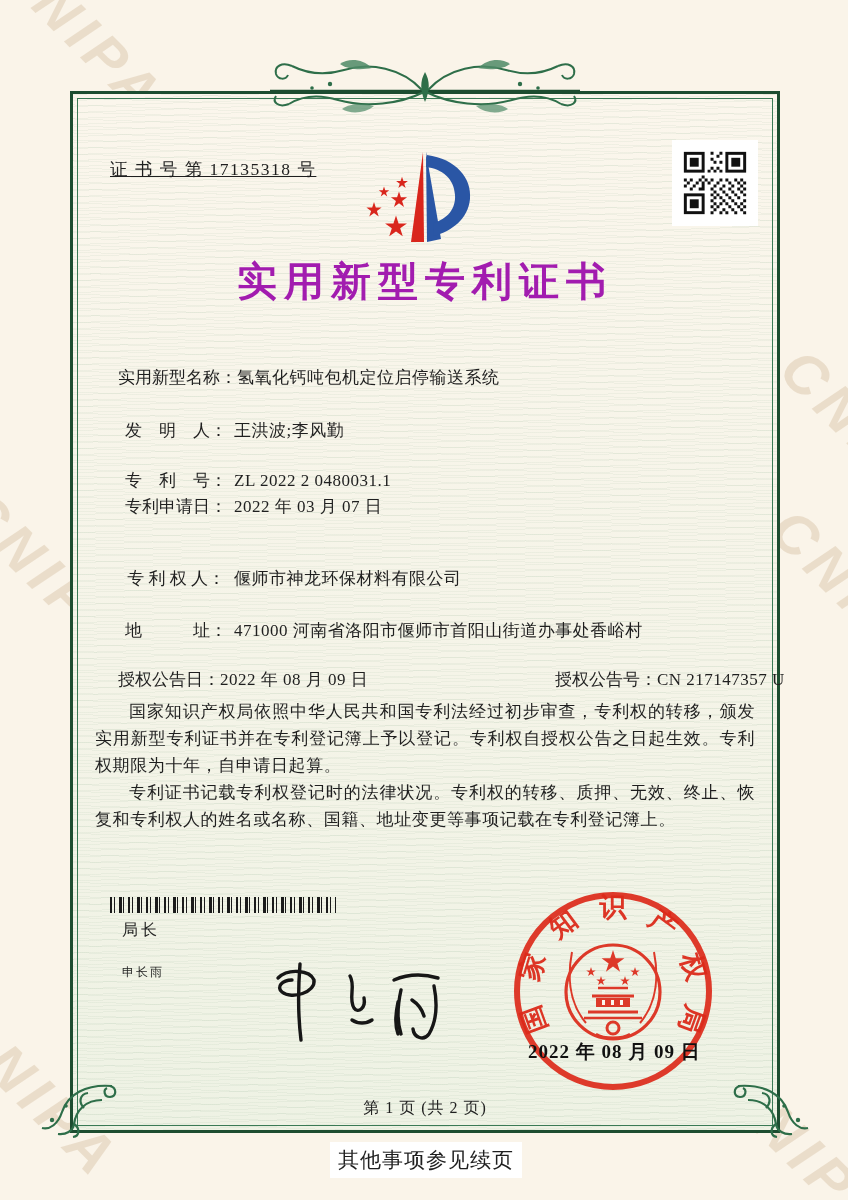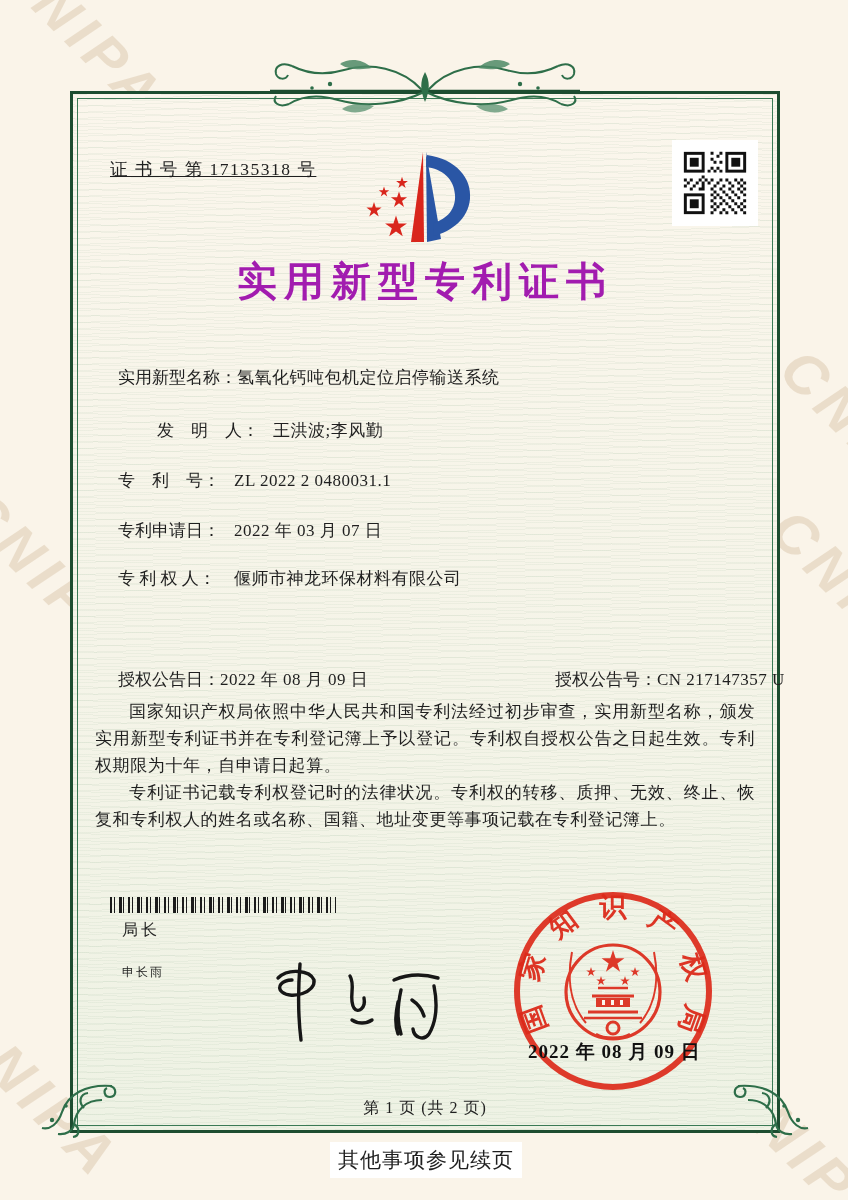--- a/index.html
+++ b/index.html
@@ -34,21 +34,21 @@
       linear-gradient(180deg,#fbf6ec 0%,#f5f4e8 55%,#eef2e4 100%);
   }
   .cert-no{position:absolute;left:110px;top:157px;z-index:3;font-size:17.5px;letter-spacing:1.5px;text-decoration:underline;}
   .logo{position:absolute;left:358px;top:142px;z-index:3;}
   .qr{position:absolute;left:672px;top:140px;z-index:3;}
   .title{
     position:absolute;left:70px;top:254px;width:710px;z-index:3;
     text-align:center;font-size:40px;font-weight:bold;letter-spacing:7px;color:#a21caf;
   }
   .row{position:absolute;left:118px;z-index:3;font-size:17px;white-space:nowrap;}
-  .row .lbl{display:inline-block;min-width:116px;}
+  .row .lbl{display:inline-block;min-width:116px;text-align:center;}
   .row .val{letter-spacing:0.5px;}
   .grant2{position:absolute;left:437px;top:0;}
   .body-text{
     position:absolute;left:95px;top:698px;width:660px;z-index:3;
     font-size:17px;line-height:27px;letter-spacing:0.6px;text-align:justify;
   }
   .body-text p{margin:0;text-indent:2em;}
   .barcode{
     position:absolute;left:110px;top:897px;width:226px;height:16px;z-index:3;
     background:repeating-linear-gradient(90deg,
@@ -172,42 +172,45 @@
         M10,19h1v1h-1z M13,19h1v1h-1z M16,19h1v1h-1z M19,19h1v1h-1z
         M9,20h1v1h-1z M12,20h1v1h-1z M14,20h1v1h-1z M17,20h1v1h-1z M20,20h1v1h-1z"></path>
     </g>
   </svg>
 
   <div class="title">实用新型专利证书</div>
 
   <div class="row" style="top:366px;">
     <span class="lbl">实用新型名称：</span><span class="val">氢氧化钙吨包机定位启停输送系统</span>
   </div>
-  <div class="row" style="top:419px;margin-left:39px;">
+  <div class="row" style="top:419px;">
     <span class="lbl">发　明　人：</span><span class="val">王洪波;李风勤</span>
   </div>
   <div class="row" style="top:469px;">
     <span class="lbl">专　利　号：</span><span class="val">ZL 2022 2 0480031.1</span>
   </div>
-  <div class="row" style="top:519px;">
+  <div class="row" style="top:495px;">
     <span class="lbl">专利申请日：</span><span class="val">2022 年 03 月 07 日</span>
   </div>
   <div class="row" style="top:567px;">
     <span class="lbl">专 利 权 人：</span><span class="val">偃师市神龙环保材料有限公司</span>
+  </div>
+  <div class="row" style="top:619px;">
+    <span class="lbl">地　　　址：</span><span class="val">471000 河南省洛阳市偃师市首阳山街道办事处香峪村</span>
   </div>
 
   <div class="row" style="top:668px;width:660px;">
     <span class="lbl" style="min-width:0;">授权公告日：</span><span class="val">2022 年 08 月 09 日</span>
     <span class="grant2">
       <span>授权公告号：</span><span class="val">CN 217147357 U</span>
     </span>
   </div>
 
   <div class="body-text">
-    <p>国家知识产权局依照中华人民共和国专利法经过初步审查，实用新型名称，颁发实用新型专利证书并在专利登记簿上予以登记。专利权自授权公告之日起生效。专利权期限为十年，自申请日起算。</p>
+    <p>国家知识产权局依照中华人民共和国专利法经过初步审查，专利权的转移，颁发实用新型专利证书并在专利登记簿上予以登记。专利权自授权公告之日起生效。专利权期限为十年，自申请日起算。</p>
     <p>专利证书记载专利权登记时的法律状况。专利权的转移、质押、无效、终止、恢复和专利权人的姓名或名称、国籍、地址变更等事项记载在专利登记簿上。</p>
   </div>
 
   <div class="barcode"></div>
 
   <div class="sig-title">局长</div>
   <div class="sig-name">申长雨</div>
   <svg class="sig-hand" width="205" height="100" viewBox="0 0 205 100">
     <g fill="none" stroke="#161616" stroke-width="3.4" stroke-linecap="round">
       <path d="M52,14 C50,40 50,66 53,90"></path>

